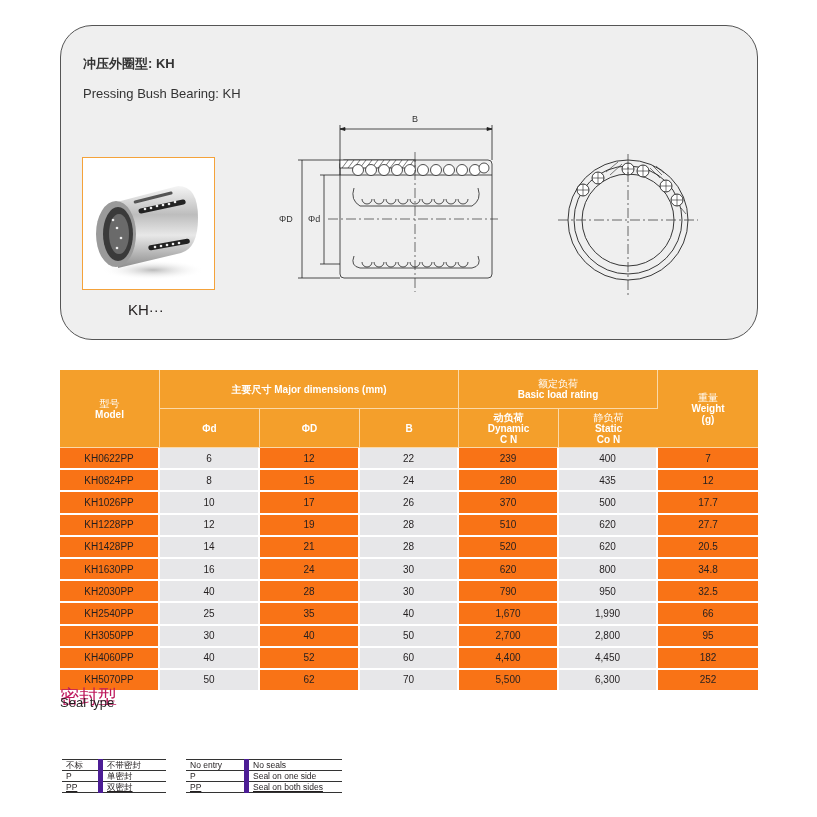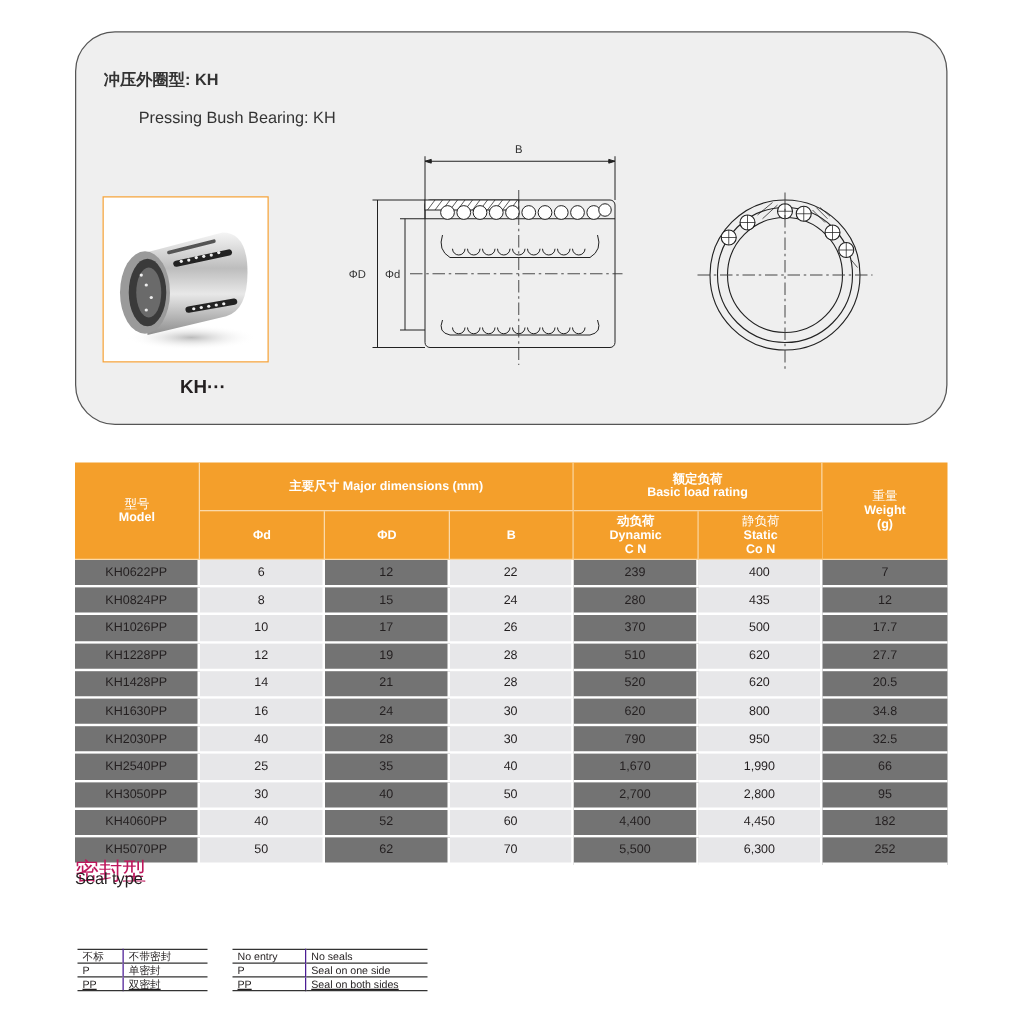--- a/index.html
+++ b/index.html
@@ -1,41 +1,41 @@
 <!DOCTYPE html>
 <html><head>
 <meta charset="utf-8">
 <style>
   html, body { margin:0; padding:0; }
   body { width:817px; height:817px; background:#ffffff; position:relative; overflow:hidden;
          font-family:"Liberation Sans", "DejaVu Sans", sans-serif; color:#231f20; }
   .panel { position:absolute; left:60px; top:25px; width:698px; height:315px;
            background:#efefef; border:1.5px solid #555; border-radius:32px; box-sizing:border-box; }
   .title-cn { position:absolute; left:83px; top:55px; font-size:13px; color:#333;font-weight:bold; }
-  .title-en { position:absolute; left:83px; top:86px; font-size:13px; color:#333;margin-left:28px; }
+  .title-en { position:absolute; left:83px; top:86px; font-size:13px; color:#333; }
   .photo-frame { position:absolute; left:82px; top:157px; width:133px; height:133px;
                  border:1.5px solid #f4a23a; background:#ffffff; box-sizing:border-box; overflow:hidden; }
-  .photo-caption { position:absolute; left:128px; top:301px; font-size:15px; font-weight:bold; color:#231f20;margin-left:16px; }
+  .photo-caption { position:absolute; left:128px; top:301px; font-size:15px; font-weight:normal; color:#231f20; }
   .drawing { position:absolute; }
   table.spec { position:absolute; left:60px; top:370px; width:698px; border-collapse:separate; border-spacing:0; font-size:10px; }
   table.spec th { background:#f49f2b; color:#fff; font-weight:bold; text-align:center; line-height:11px;
                   border-right:1.5px solid #fbd9a8; border-bottom:1.5px solid #fbd9a8; padding:0; }
   table.spec th:last-child { border-right:none; }
   table.spec tr.h1 th { height:38px; }
   table.spec tr.h2 th { height:38px; }
   table.spec td { text-align:center; height:20.2px; padding:0; border-bottom:2px solid #ffffff; border-right:2px solid #ffffff; color:#231f20; }
-  table.spec td.c-peach { background:#737373; }
+  table.spec td.c-peach { background:#f97316; }
   table.spec td.c-gray { background:#e7e7e9; }
   table.spec td:last-child { border-right:none; }
   .seal-cn { position:absolute; left:60px; top:684px; font-size:19px; color:#be185d; }
   .seal-en { position:absolute; left:60px; top:695px; font-size:13px; color:#231f20; }
   table.seal { position:absolute; top:759px; border-collapse:collapse; font-size:8.5px; color:#231f20; }
   table.seal td { padding:0 4px; height:10px; line-height:10px; border-top:1px solid #333; }
   table.seal tr:last-child td { border-bottom:1px solid #333;text-decoration:underline; }
-  table.seal td:first-child { border-right:1px solid #4c1d95; }
+  table.seal td:first-child { border-right:5px solid #4c1d95; }
   table.seal.left { left:62px; width:104px; }
   table.seal.right { left:186px; width:156px; }
 </style>
 </head>
 <body>
 
 <div class="panel"></div>
 
 <div class="title-cn">冲压外圈型: KH</div>
 <div class="title-en">Pressing Bush Bearing: KH</div>
@@ -221,21 +221,21 @@
       <col style="width:99px">
       <col style="width:100px">
   </colgroup>
   <thead>
     <tr class="h1">
       <th rowspan="2">
         <span style="font-weight:normal">型号</span><br><span>Model</span>
       </th>
       <th colspan="3">主要尺寸  Major dimensions (mm)</th>
       <th colspan="2">
-        <span style="font-weight:bold">额定负荷</span><br><span>Basic load rating</span>
+        <span style="font-weight:normal">额定负荷</span><br><span>Basic load rating</span>
       </th>
       <th rowspan="2">
         <span style="font-weight:normal">重量</span><br><span>Weight</span><br><span>(g)</span>
       </th>
     </tr>
     <tr class="h2">
       <th>Φd</th>
       <th>ΦD</th>
       <th>B</th>
       <th>

